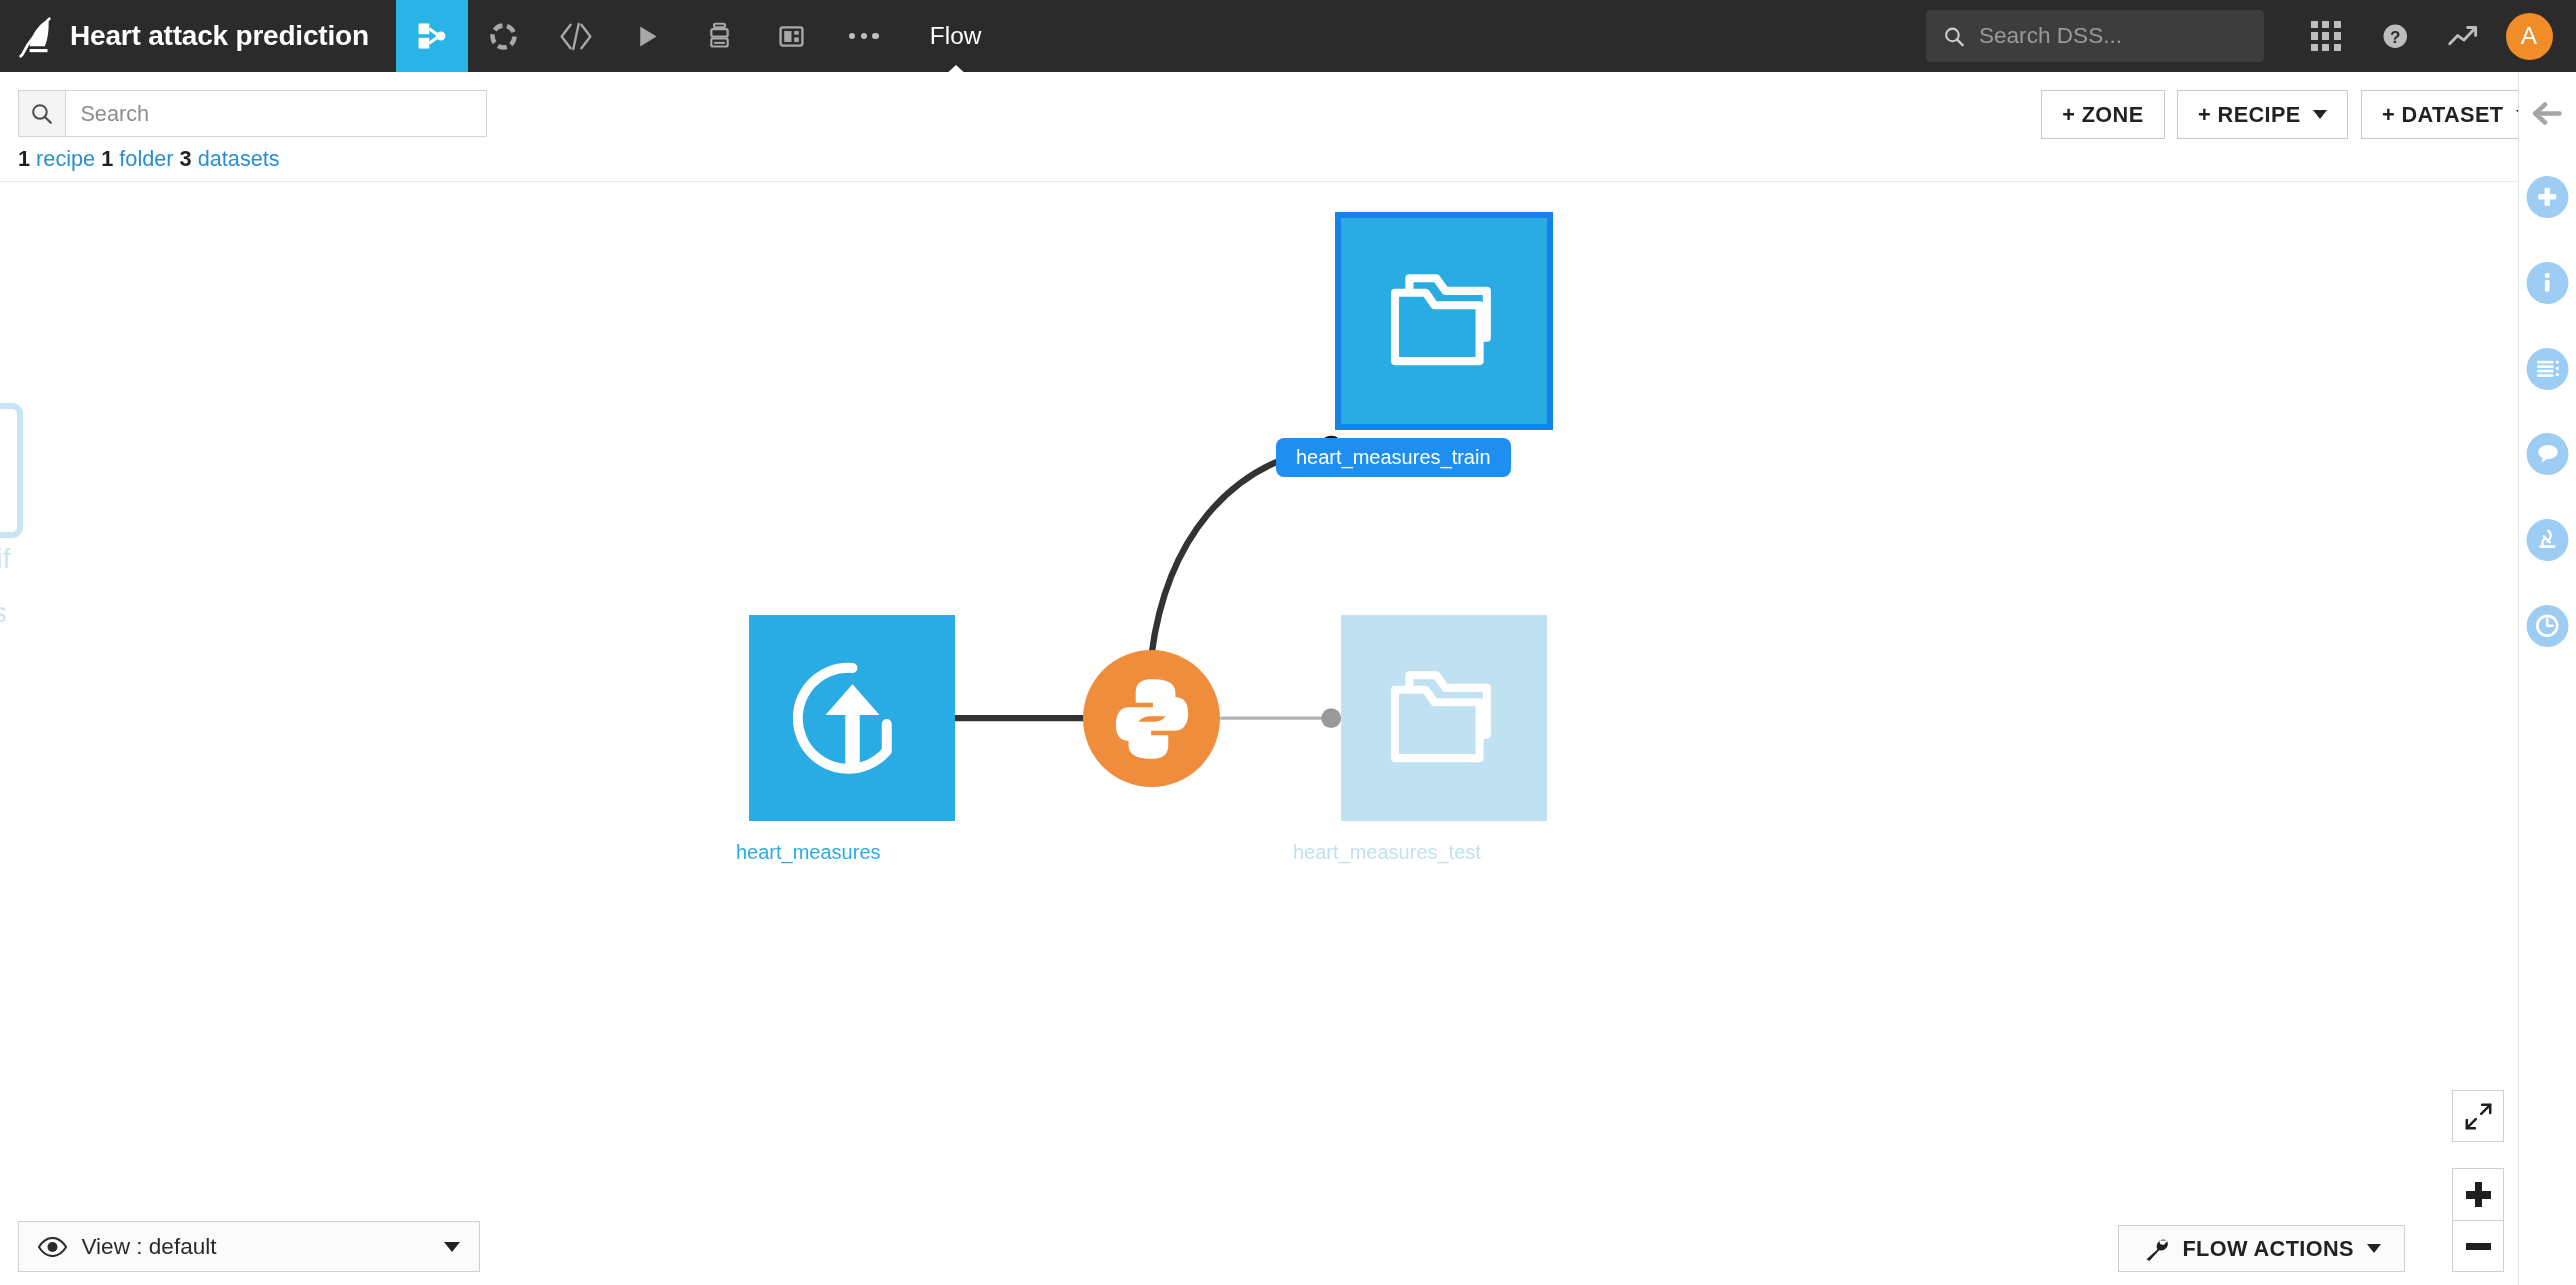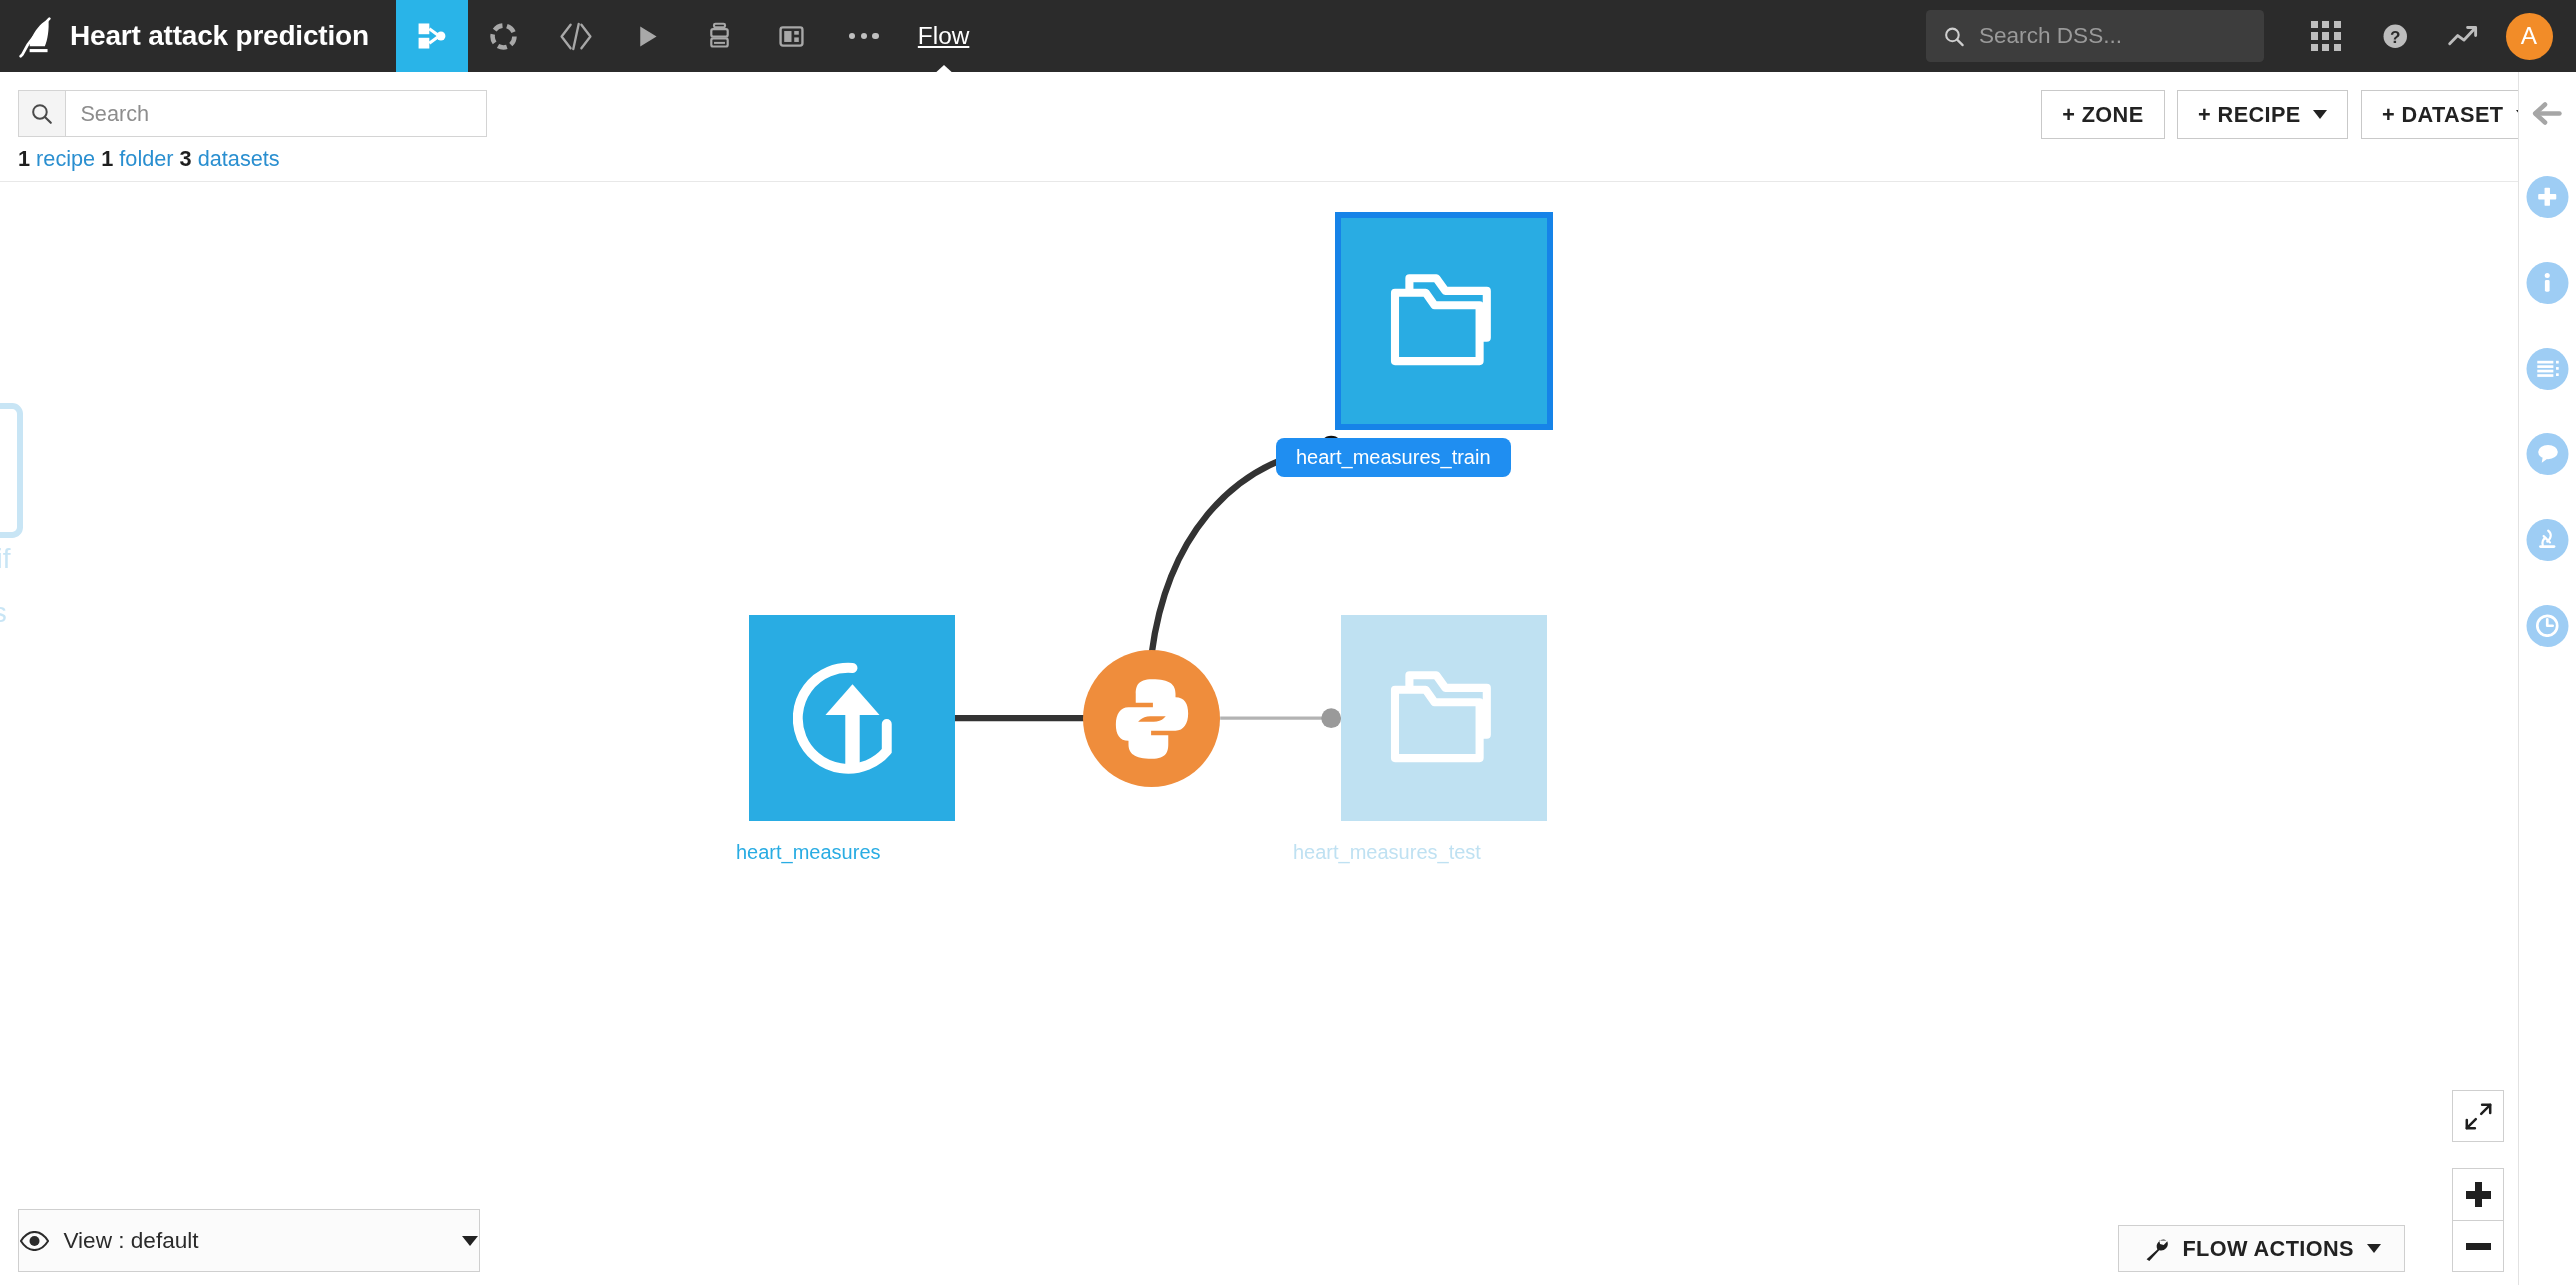--- a/index.html
+++ b/index.html
@@ -39,21 +39,21 @@
     width: 72px; height: 72px; display: flex; align-items: center;
     justify-content: center; gap: 5.4px;
   }
   .nav-dots i {
     width: 6.3px; height: 6.3px; border-radius: 50%;
     background: #bfbfbf; display: block;
   }
   .section-label {
     position: relative;
     color: #ffffff; font-size: 24.4px; font-weight: 400;
-    margin-left: 18px; white-space: nowrap; text-decoration: underline;
+    margin-left: 30px; white-space: nowrap;
   }
   .section-caret {
     position: absolute; left: 50%; bottom: -26px;
     transform: translateX(-50%);
     width: 0; height: 0;
     border-left: 12.6px solid transparent;
     border-right: 12.6px solid transparent;
     border-bottom: 11.7px solid #ffffff;
   }
   .header-right {
@@ -217,23 +217,23 @@
   }
   .rail-circle {
     width: 42px; height: 42px; border-radius: 50%;
     background: #9ecdf4;
     display: flex; align-items: center; justify-content: center;
   }
 
   
   .view-select {
     position: absolute; left: 18px; bottom: 12.6px;
-    width: 462px; height: 63px;
+    width: 462px; height: 51px;
     border: 0.9px solid #cfcfcf; background: #fbfbfb;
-    display: flex; align-items: center; padding: 0 1px;
+    display: flex; align-items: center; padding: 0 19px;
     gap: 14.4px; cursor: pointer; z-index: 5;
   }
   .view-select .vs-text { font-size: 22.6px; color: #2b2b2b; flex: 1; }
 
   .flow-actions {
     position: absolute; right: 171px; bottom: 12.6px;
     height: 47px; border: 0.9px solid #cfcfcf; background: #fbfbfb;
     display: flex; align-items: center; gap: 12.6px;
     padding: 0 23.5px; font-size: 21.7px; font-weight: 700;
     color: #222; letter-spacing: 0.4px; cursor: pointer; z-index: 5;

